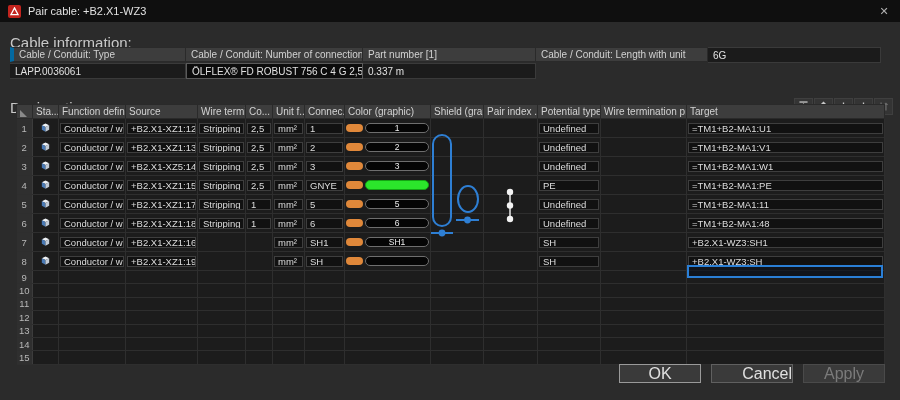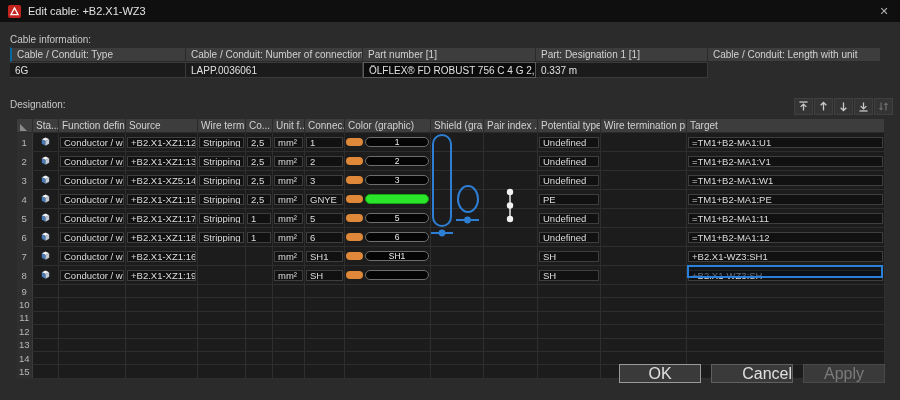--- a/index.html
+++ b/index.html
@@ -9,43 +9,43 @@
   
   .titlebar { position:absolute; left:0; top:0; width:900px; height:22px; background:#0f0f0f;
     display:flex; align-items:center; padding:0 8px; gap:7px; }
   .logo { width:13px; height:13px; background:#c3241e; border-radius:2px; display:flex;
     align-items:center; justify-content:center; }
   .logo svg { display:block; }
   .title-text { color:#e2e2e2; font-size:11px; }
   .close-btn { margin-left:auto; color:#b0b0b0; font-size:11px; width:16px; text-align:center; cursor:pointer; }
 
   
-  .section-label { position:absolute; color:#c8c8c8; font-size:10px; }
+  .section-label { position:absolute; color:#c8c8c8; font-size:15px; }
 
   
   .cable-grid { position:absolute; left:10px; top:47px; width:871px; display:grid;
     grid-template-columns:176px 177px 173px 172px 173px; }
   .cable-grid .hdr { background:#3d3d3d; border:1px solid #2a2a2a; border-left:none;
     color:#d2d2d2; font-size:10px; height:15px; line-height:14px; padding:0 5px;
     overflow:hidden; white-space:nowrap; }
-  .cable-grid .hdr:first-child { border-left:2px solid #0369a1; }
+  .cable-grid .hdr:first-child { border-left:4px solid #0369a1; }
   .cable-grid .val { background:#1b1b1b; border:1px solid #3a3a3a; border-left:none;
     color:#e0e0e0; font-size:10px; height:16px; line-height:15px; padding:0 5px;
     overflow:hidden; white-space:nowrap; }
   .cable-grid .val.f0 { border:1px solid #9a9a9a; background:#242424; }
   .cable-grid .val.f3 { background:#0c0c0c; border:1px solid #5a5a5a; }
 
   
   .toolbar { position:absolute; right:7px; top:98px; display:flex; gap:1px; }
   .tool-btn { width:19px; height:17px; background:#343434; border:1px solid #3f3f3f;
     display:flex; align-items:center; justify-content:center; cursor:pointer; }
   .tool-btn.dim svg path, .tool-btn.dim svg line { stroke:#6d6d6d; }
 
   
-  table.conn { position:absolute; left:16px; top:118px; border-collapse:collapse; table-layout:fixed;
+  table.conn { position:absolute; left:16px; top:104px; border-collapse:collapse; table-layout:fixed;
     width:868px; }
   table.conn th { background:#3d3d3d; border:1px solid #2a2a2a; color:#d2d2d2; font-size:10px;
     font-weight:normal; text-align:left; height:14px; padding:0 3px; overflow:hidden; white-space:nowrap; }
   table.conn td { border-right:1px solid #2e2e2e; border-bottom:1px solid #2e2e2e; background:#1c1c1c;
     height:13.4px; padding:0 1px; overflow:hidden; white-space:nowrap; vertical-align:middle; }
   table.conn td.gut { background:#2f2f2f; border-right:1px solid #3c3c3c; color:#b8b8b8;
     font-size:9.5px; text-align:center; padding:0; }
   .cellbox { display:block; background:#111111; border:1px solid #3e3e3e; color:#dedede;
     font-size:9.5px; line-height:10px; height:11px; padding:0 3px; overflow:hidden; white-space:nowrap; }
   .corner-tri { width:0; height:0; border-left:7px solid #8a8a8a; border-top:7px solid transparent;
@@ -76,31 +76,30 @@
 <body>
 
 <div id="root">
 
   <div class="titlebar">
     <span class="logo">
       <svg width="9" height="9" viewBox="0 0 10 10">
           <path d="M5 1 L9 8.5 H1 Z" fill="none" stroke="#ffffff" stroke-width="1.4"></path>
         </svg>
     </span>
-    <span class="title-text">Edit cable: +B2.X1-WZ3</span>
+    <span class="title-text">Pair cable: +B2.X1-WZ3</span>
     <span class="close-btn">✕</span>
   </div>
 
   <div class="section-label" style="left:10px; top:34px;">Cable information:</div>
 
   <div class="cable-grid">
       <div class="hdr">Cable / Conduit: Type</div>
       <div class="hdr">Cable / Conduit: Number of connections</div>
       <div class="hdr">Part number [1]</div>
-      <div class="hdr">Part: Designation 1 [1]</div>
       <div class="hdr">Cable / Conduit: Length with unit</div>
       <div class="val f1">6G</div>
       <div class="val f2">LAPP.0036061</div>
       <div class="val f3">ÖLFLEX® FD ROBUST 756 C 4 G 2,5+(2x1)</div>
       <div class="val f4">0.337 m</div>
     </div>
 
   <div class="section-label" style="left:10px; top:99px;">Designation:</div>
 
   <div class="toolbar">
@@ -408,21 +407,21 @@
               <span class="bar">6</span>
             </span>
           </td>
           <td></td>
           <td></td>
           <td>
             <span class="cellbox">Undefined</span>
           </td>
           <td></td>
           <td>
-            <span class="cellbox">=TM1+B2-MA1:12</span>
+            <span class="cellbox">=TM1+B2-MA1:48</span>
           </td>
         </tr>
         <tr>
           <td class="gut">7</td>
           <td class="status-cell"><svg width="11" height="11" viewBox="0 0 12 12">
               <path d="M2 3.5 L6 1.5 L10 3.5 L6 5.5 Z" fill="#eef2f6"></path>
               <path d="M2 3.5 L6 5.5 L6 10.5 L2 8.5 Z" fill="#4a7ab5"></path>
               <path d="M10 3.5 L6 5.5 L6 10.5 L10 8.5 Z" fill="#c2cbd6"></path>
             </svg></td>
           <td>

